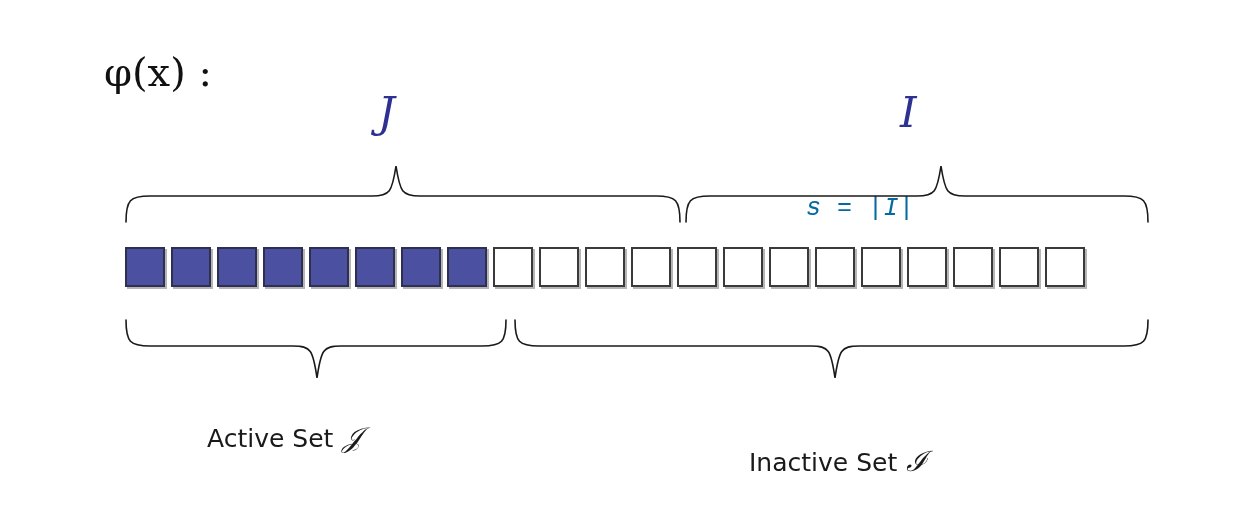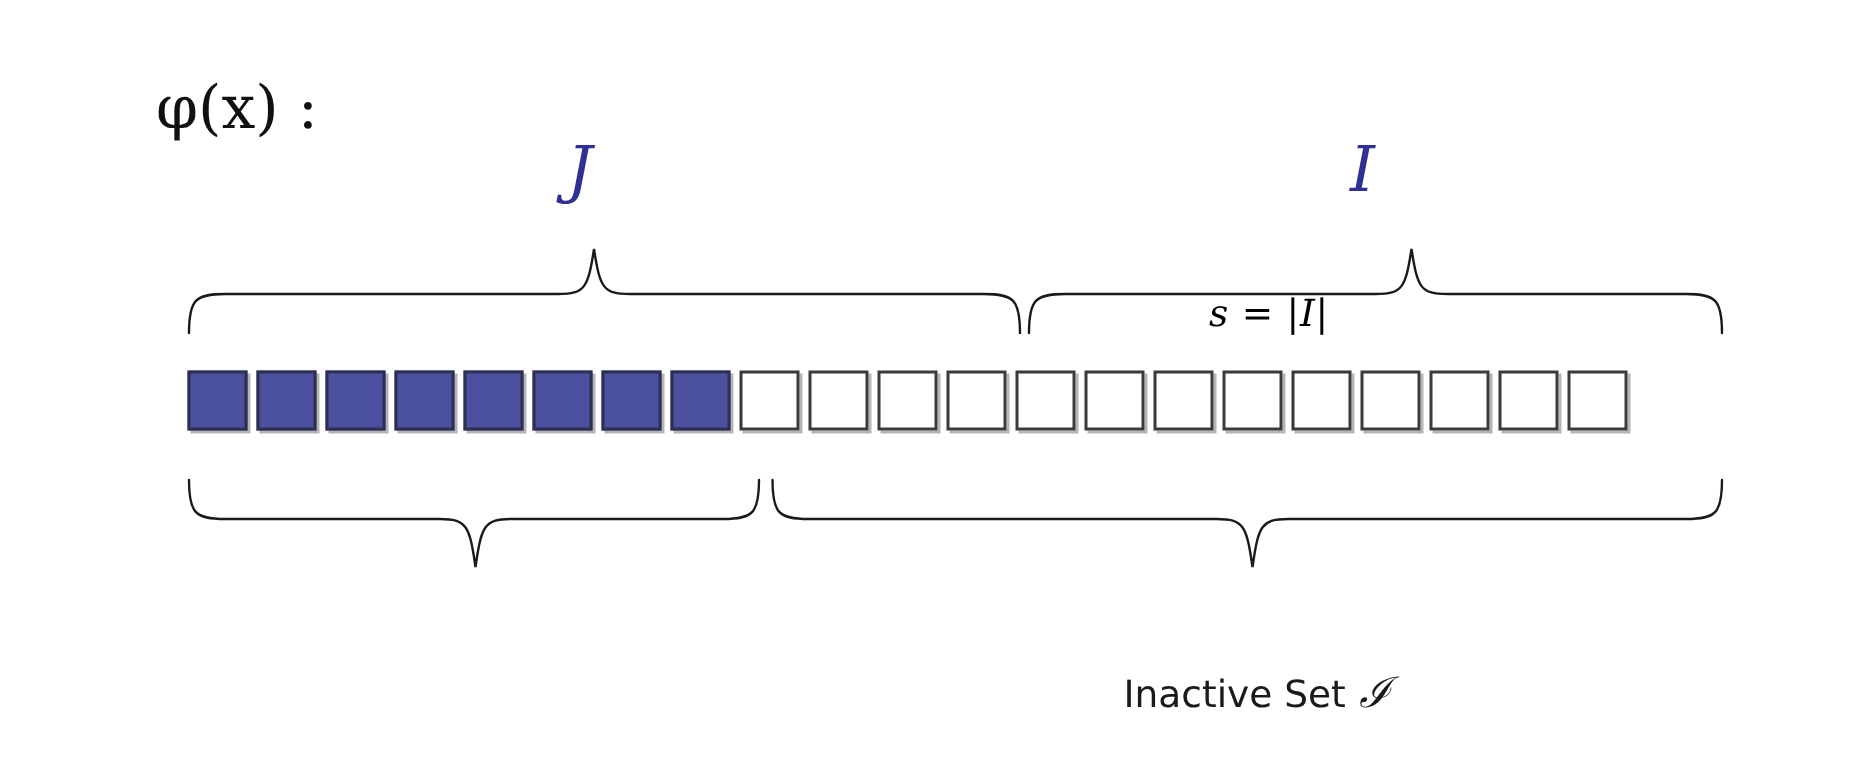--- a/index.html
+++ b/index.html
@@ -119,21 +119,21 @@
 
 <div id="stage">
 
   <div class="phi-label mathserif">
     <span>φ(x) :</span>
   </div>
 
   <div class="set-letter j" style="color: rgb(46, 49, 146);">J</div>
   <div class="set-letter i" style="color: rgb(46, 49, 146);">I</div>
 
-  <div class="size-label" style="color: #000000;">s = |I|</div>
+  <div class="size-label" style="color: #0369a1; font-family: Liberation Mono, monospace;">s = |I|</div>
 
   <svg class="brace-svg" viewBox="0 0 1248 506">
 
     <path class="brace-path" d="M126,222
          C126,200 130,196 150,196
          L372,196
          C390,196 392,192 396,166
          C400,192 402,196 420,196
          L656,196
          C676,196 680,200 680,222"></path>
@@ -180,17 +180,20 @@
     <div class="cell" style="background: rgb(255, 255, 255); border-color: rgb(58, 58, 58);"></div>
     <div class="cell" style="background: rgb(255, 255, 255); border-color: rgb(58, 58, 58);"></div>
     <div class="cell" style="background: rgb(255, 255, 255); border-color: rgb(58, 58, 58);"></div>
     <div class="cell" style="background: rgb(255, 255, 255); border-color: rgb(58, 58, 58);"></div>
     <div class="cell" style="background: rgb(255, 255, 255); border-color: rgb(58, 58, 58);"></div>
     <div class="cell" style="background: rgb(255, 255, 255); border-color: rgb(58, 58, 58);"></div>
     <div class="cell" style="background: rgb(255, 255, 255); border-color: rgb(58, 58, 58);"></div>
     <div class="cell" style="background: rgb(255, 255, 255); border-color: rgb(58, 58, 58);"></div>
   </div>
 
+  <div class="caption active">
+    <span>Active Set</span><span class="cal">𝒥</span>
+  </div>
   <div class="caption inactive">
     <span>Inactive Set</span><span class="cal">ℐ</span>
   </div>
 
 </div>
 
 </body></html>

